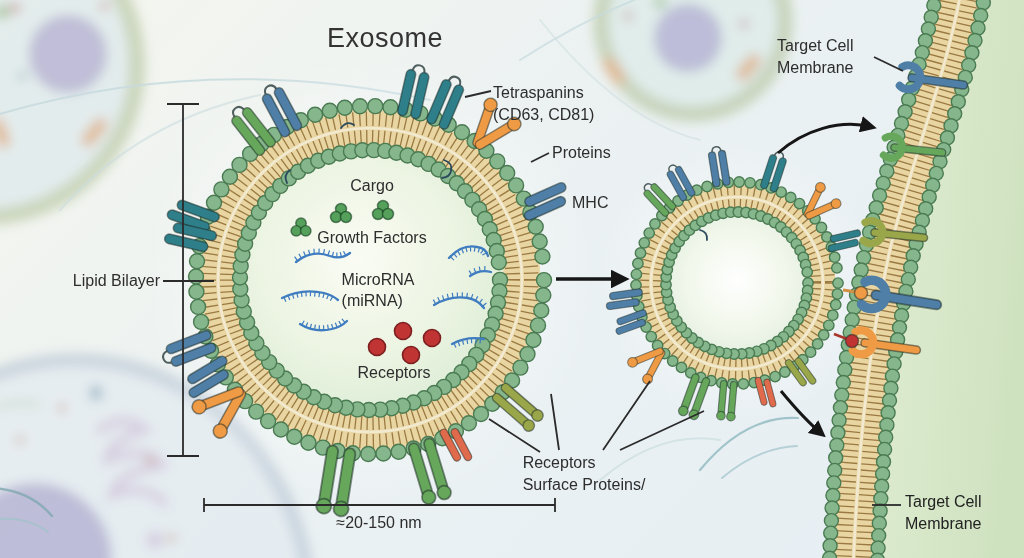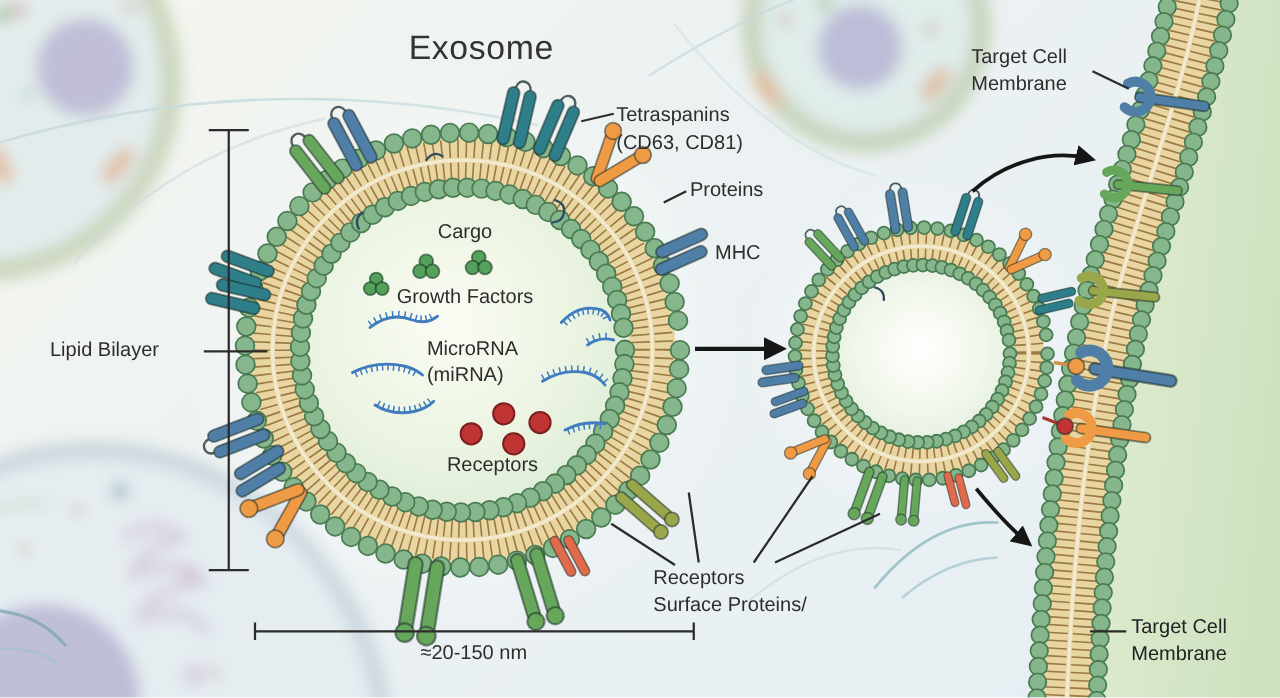--- a/index.html
+++ b/index.html
@@ -2,21 +2,21 @@
 <html style="--membrane-head: #86b68c; --head-stroke: #4a7b52; --membrane-tail-band: #e8d5a2; --tail-line: #9a7a42; --membrane-mid: #f2ead0; --tetraspanin-teal: #2f7f8a; --protein-blue: #4f7fa6; --protein-green: #66a75c; --protein-olive: #9aa64a; --integrin-orange: #ef9a45; --protein-red-orange: #df6a4c; --cytokine-red: #c03434; --mirna-blue: #3f7cc0; --growth-factor-green: #55a05a; --target-cell-fill: #d8e8c8; --ink: #2d2d2d;"><head>
 <meta charset="utf-8">
 <style>
   html,body{margin:0;padding:0}
   .stage{position:relative;width:1024px;height:558px;overflow:hidden;
          font-family:"Liberation Sans",sans-serif;
          background:linear-gradient(135deg,#f5f6ee 0%,#ecf2f2 40%,#e6eef4 100%)}
   svg.art{position:absolute;left:0;top:0}
   .lbl{position:absolute;color:#2d2d2d;font-size:16px;line-height:21px;white-space:nowrap}
   .ctr{transform:translateX(-50%);text-align:left}
-  .rt{}
+  .rt{text-align:right}
   .bold{font-weight:normal}
   .title{font-size:27px;letter-spacing:.5px;color:#333}
   .lh22{line-height:22px}
   
   .c-teal{color:var(--tetraspanin-teal)} .c-blue{color:var(--protein-blue)}
   .c-green{color:var(--protein-green)}   .c-olive{color:var(--protein-olive)}
   .c-orange{color:var(--integrin-orange)}.c-rorange{color:var(--protein-red-orange)}
   .c-red{color:var(--cytokine-red)}      .c-gf{color:var(--growth-factor-green)}
   path.rna{stroke:var(--mirna-blue);stroke-width:2.3;fill:none;stroke-linecap:round}
   path.hook{stroke:#2c4a5e;stroke-width:1.8;fill:none;stroke-linecap:round}

